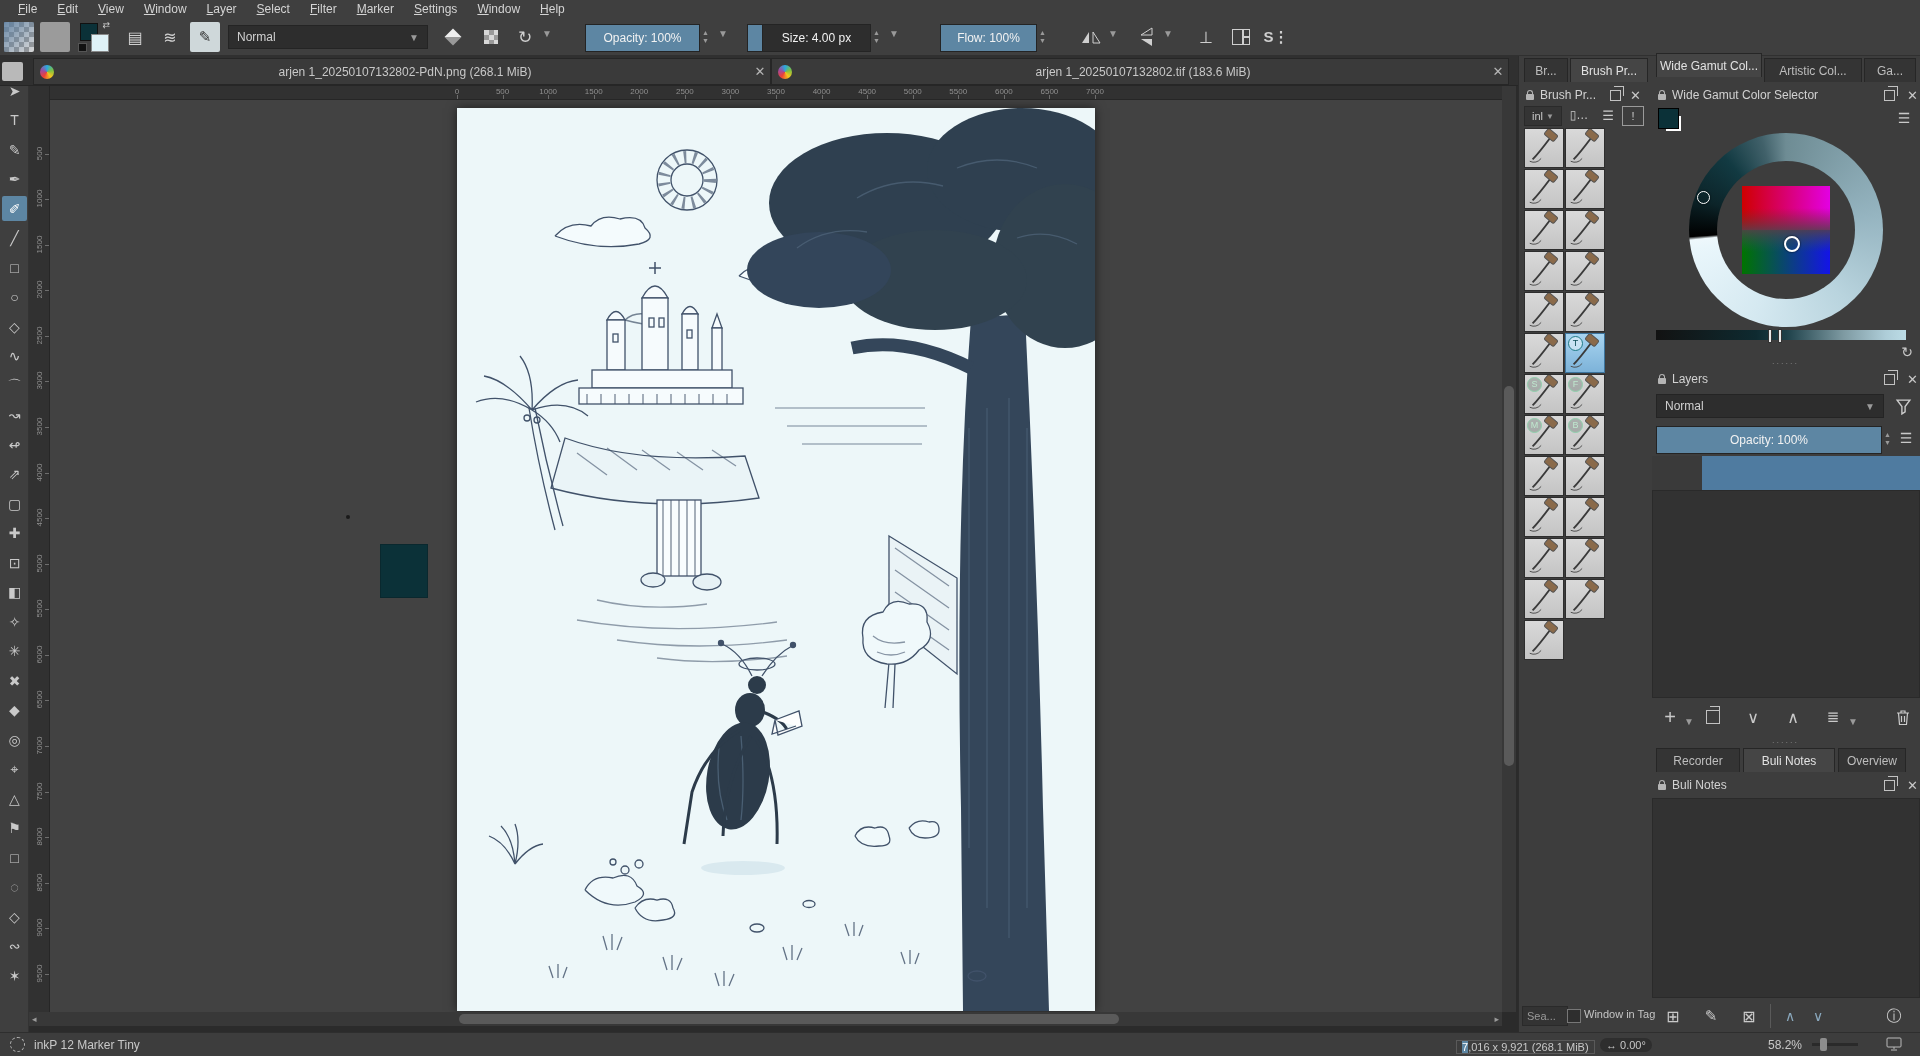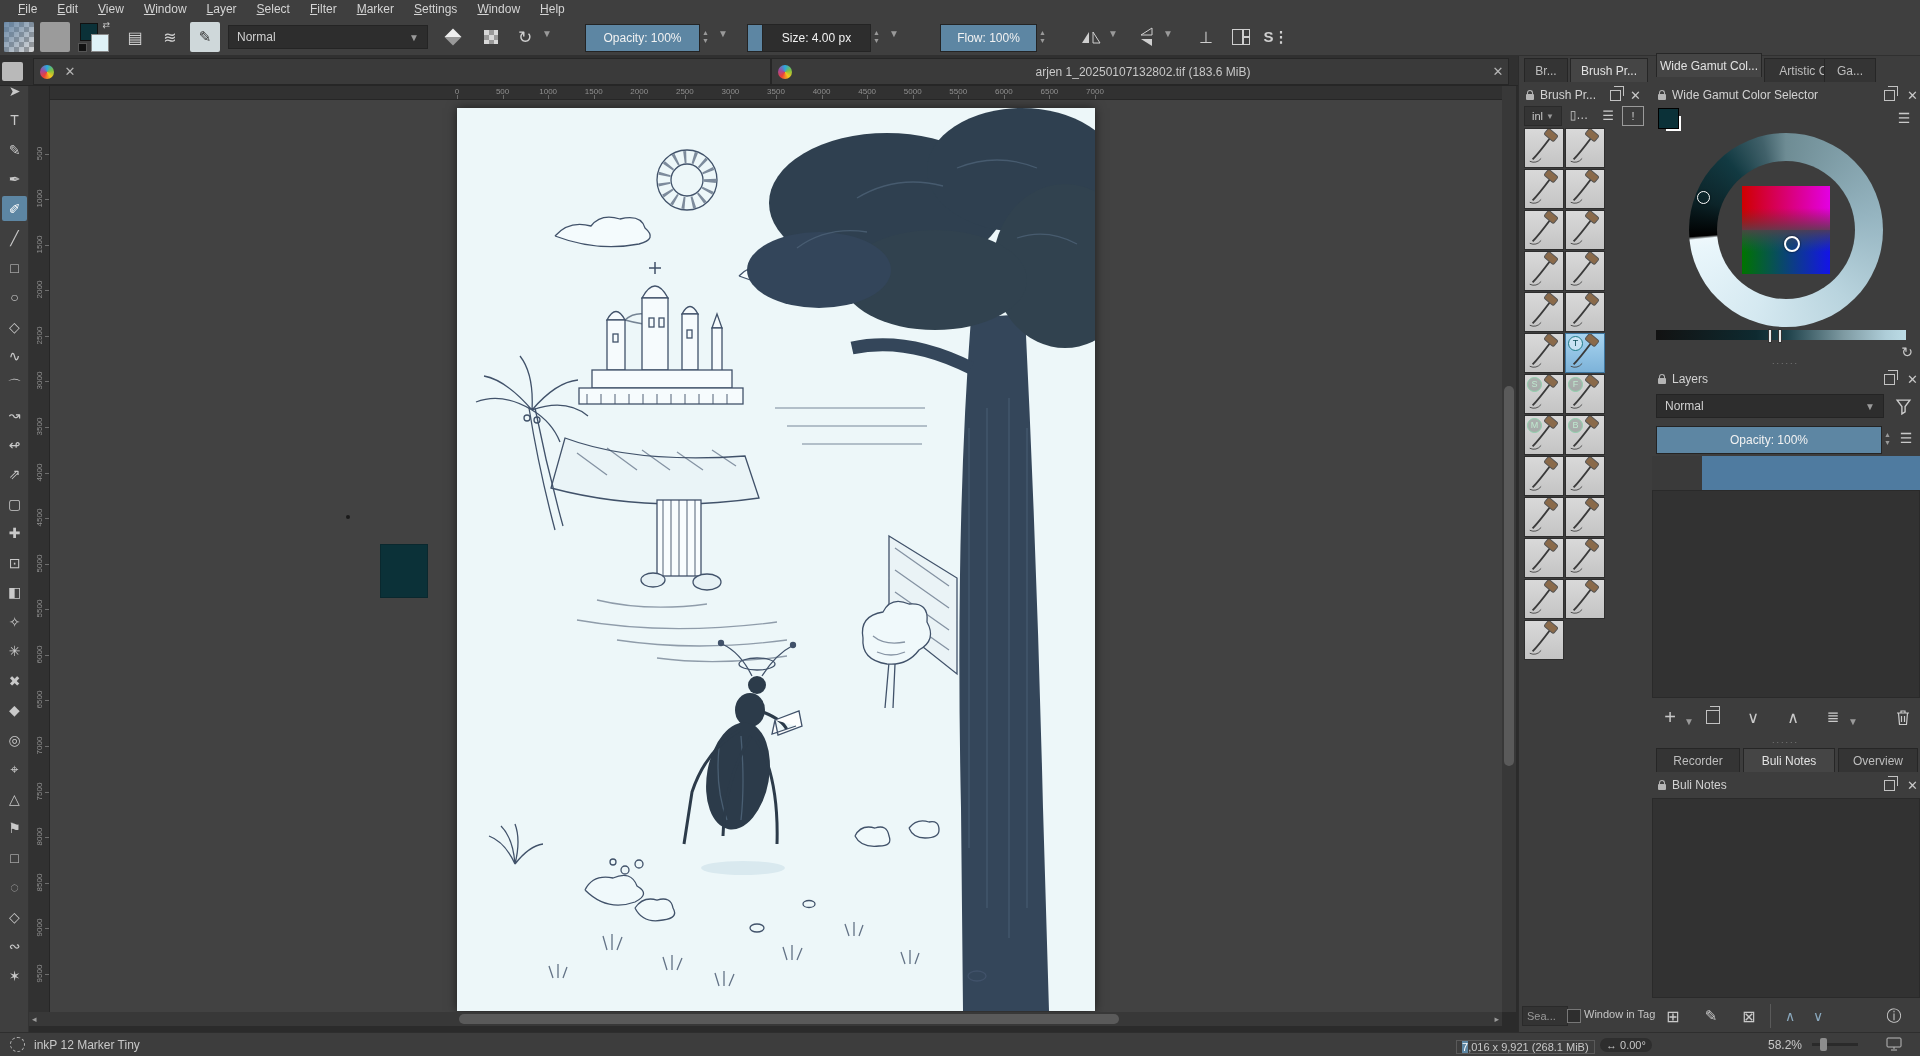--- a/index.html
+++ b/index.html
@@ -183,20 +183,21 @@
         <div style="position:absolute;left:9px;top:0;bottom:0;width:1.5px;background:#cfcfcf;"></div>
         <div style="position:absolute;left:9px;right:0;top:6px;height:1.5px;background:#cfcfcf;"></div>
       </div>
   </div>
   <div class="tbtn" style="left:1262px;width:28px;font-size:15px;font-weight:bold;">S⋮</div>
 </div>
 
 <div id="tabbar" class="abs">
   <div class="doctab" style="left:33px;width:738px;">
     <div class="kritalogo"></div>
+    <div class="title">arjen 1_20250107132802-PdN.png (268.1 MiB)</div>
     <div class="tabclose">✕</div>
   </div>
   <div class="doctab" style="left:771px;width:738px;">
     <div class="kritalogo"></div>
     <div class="title">arjen 1_20250107132802.tif (183.6 MiB)</div>
     <div class="tabclose">✕</div>
   </div>
 </div>
 
 <div id="toolbox" class="abs">
@@ -576,21 +577,21 @@
   </div>
 <div class="icbtn" style="left:1567px;top:1009px;width:12px;height:12px;border:1px solid #777;background:#2e2e2e;"></div>
 <div class="abs" style="left:1584px;top:1008px;font-size:11px;color:#c5c5c5;">Window in Tag</div>
 
 <div class="dtab sel" style="left:1656px;top:53px;width:106px;">
     <span>Wide Gamut Col...</span>
   </div>
 <div class="dtab" style="left:1764px;top:58px;width:98px;">
     <span>Artistic Col...</span>
   </div>
-<div class="dtab" style="left:1824px;top:58px;width:52px;">
+<div class="dtab" style="left:1864px;top:58px;width:52px;">
     <span>Ga...</span>
   </div>
 <div class="dtitle" style="left:1656px;top:84px;width:262px;">
   <span class="lock-ic"></span>
   <span>Wide Gamut Color Selector</span>
   <span class="float-ic" style="margin-left:auto;"></span>
   <span class="close-ic">✕</span>
 </div>
 <div class="abs" style="left:1658px;top:108px;width:30px;height:30px;">
   <div style="position:absolute;left:8px;top:8px;width:15px;height:15px;background:#fff;"></div>
@@ -675,21 +676,21 @@
     </svg>
 </div>
 <div class="dots" style="left:1772px;top:735px;">......</div>
 
 <div class="dtab" style="left:1656px;top:748px;width:84px;">
     <span>Recorder</span>
   </div>
 <div class="dtab sel" style="left:1743px;top:748px;width:92px;">
     <span>Buli Notes</span>
   </div>
-<div class="dtab" style="left:1838px;top:748px;width:80px;">
+<div class="dtab" style="left:1838px;top:748px;width:68px;">
     <span>Overview</span>
   </div>
 <div class="dtitle" style="left:1656px;top:774px;width:262px;">
   <span class="lock-ic"></span>
   <span>Buli Notes</span>
   <span class="float-ic" style="margin-left:auto;"></span>
   <span class="close-ic">✕</span>
 </div>
 <div class="empty-panel" style="left:1652px;top:798px;width:268px;height:200px;"></div>
 <div class="icbtn" style="left:1660px;top:1004px;width:26px;height:24px;font-size:16px;">⊞</div>

